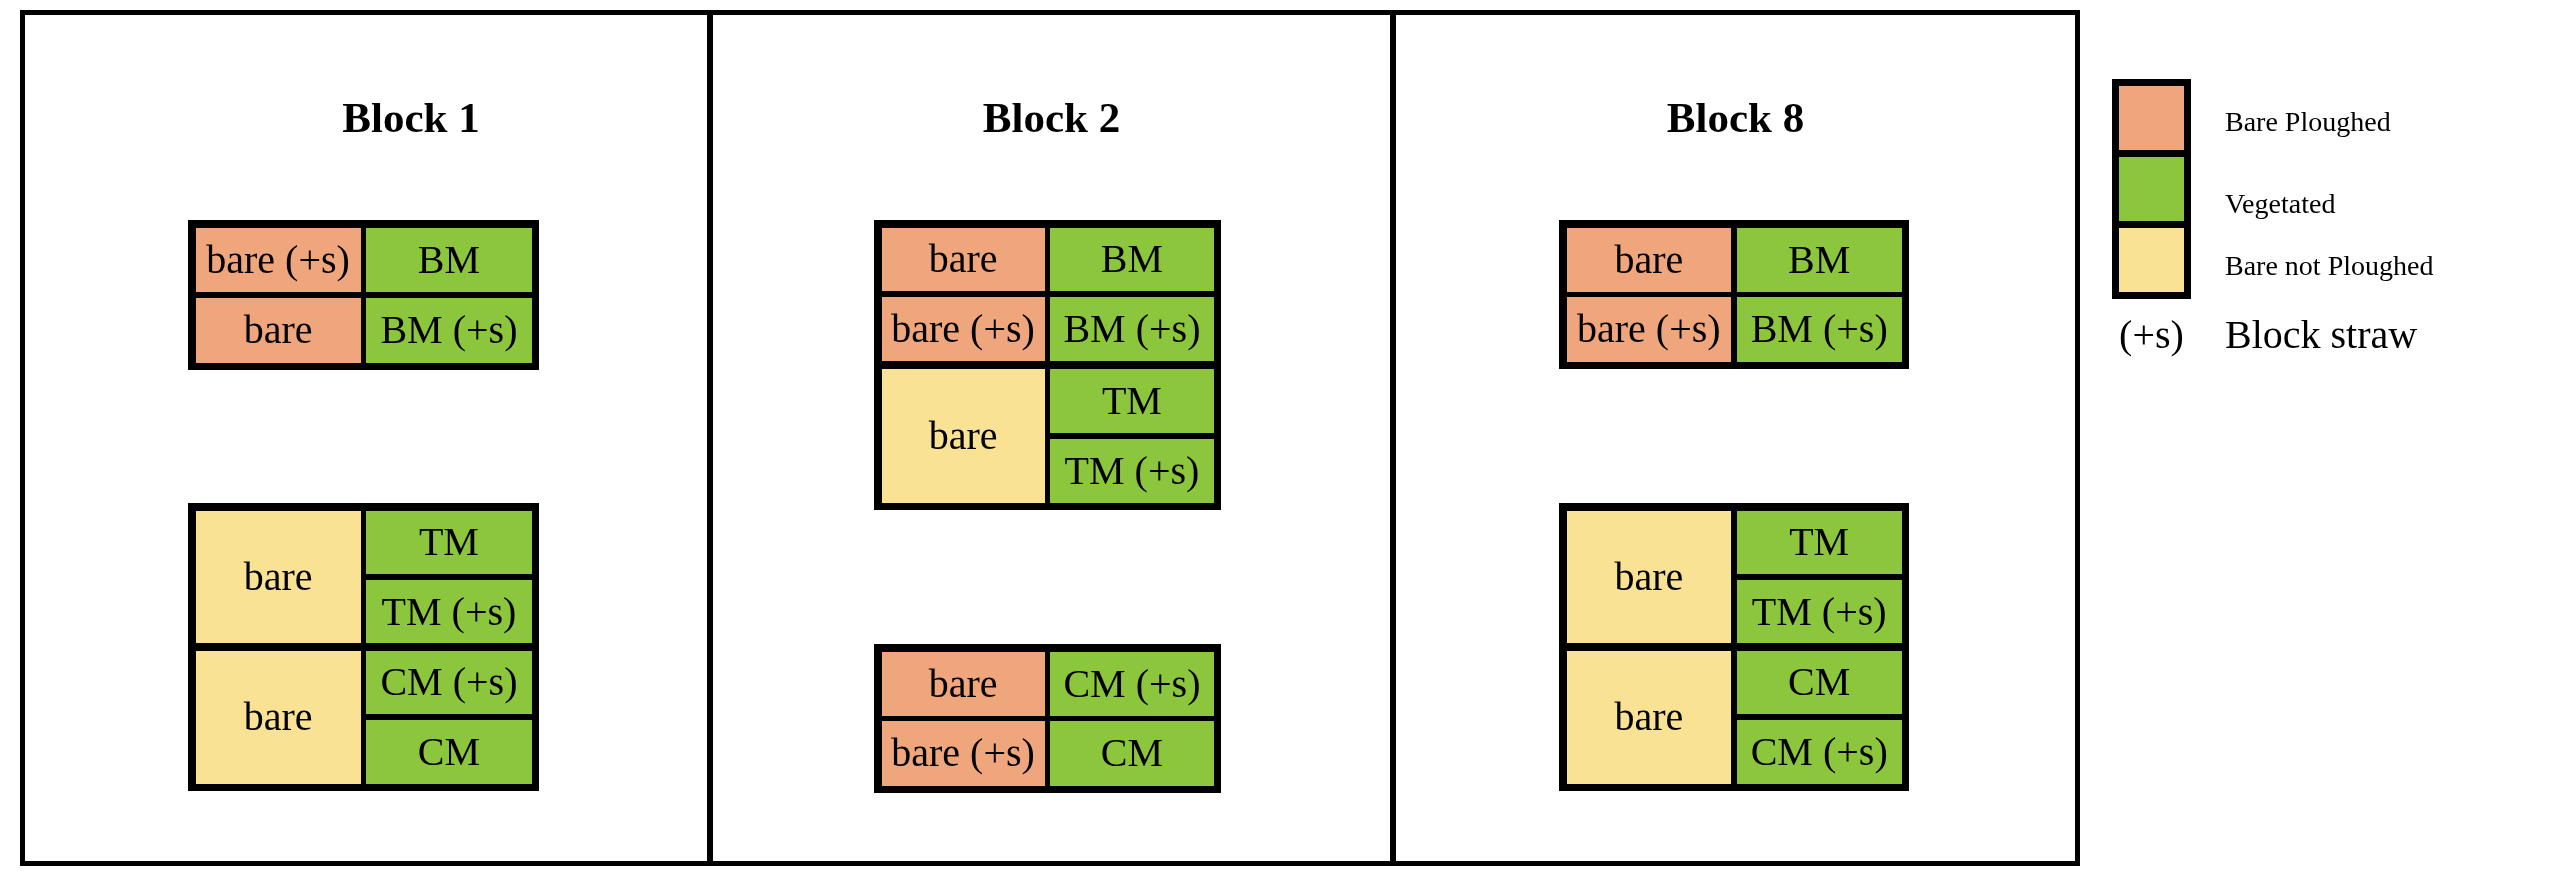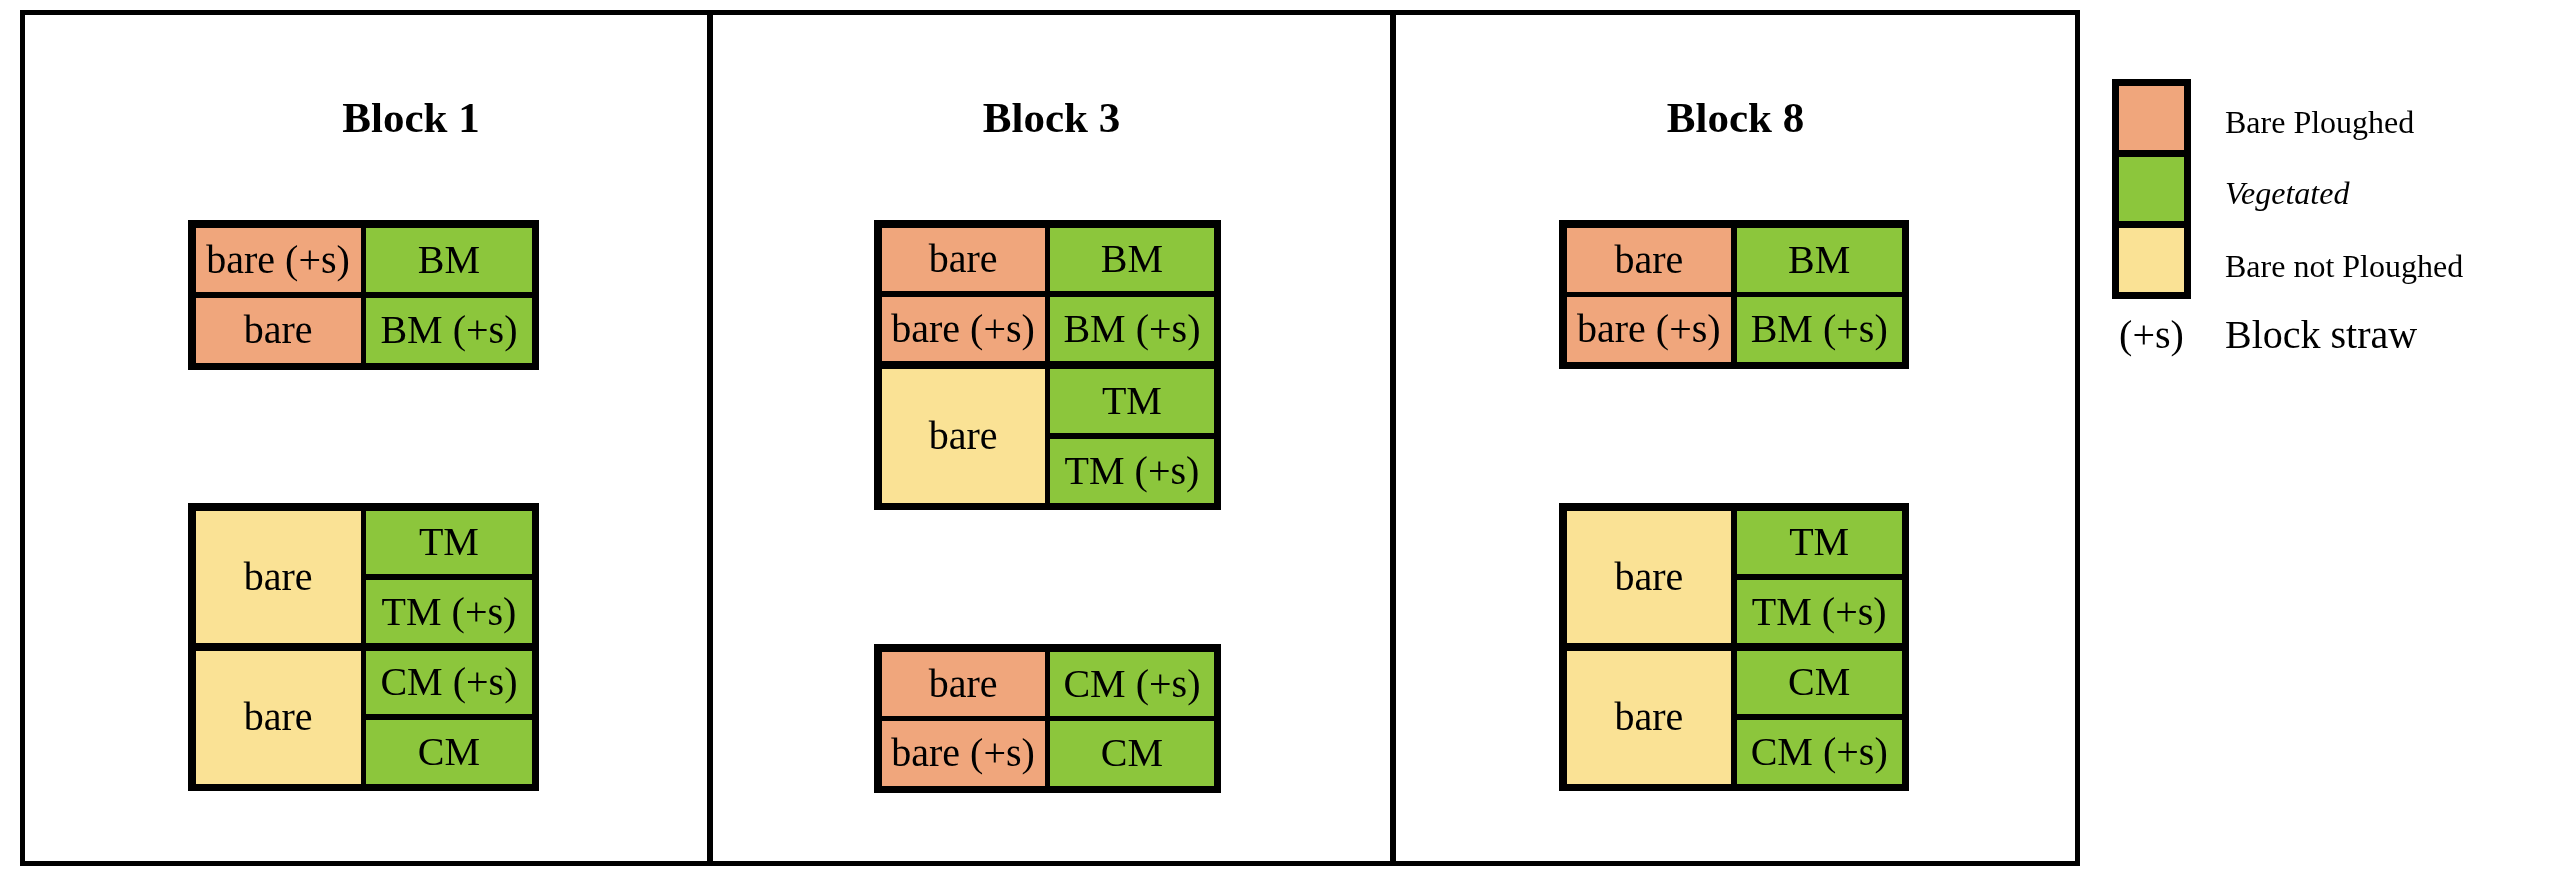--- a/index.html
+++ b/index.html
@@ -71,43 +71,43 @@
   
   .legend-swatches {
     position:absolute; left:2112px; top:79px;
     width:79px; height:220px;
     background:#000; padding:6.7px; box-sizing:border-box;
     display:grid; grid-template-rows:1fr 1fr 1fr; gap:6.7px;
   }
   .swatch { width:100%; height:100%; }
   .legend-label {
     position:absolute; left:2225px; height:48px; line-height:48px;
-    font-size:32px; white-space:nowrap;
+    font-size:28px; white-space:nowrap;
   }
   #legend-label-0 { top:98px; }
-  #legend-label-1 { top:169px;font-style:italic; }
+  #legend-label-1 { top:180px; }
   #legend-label-2 { top:242px; }
   .legend-straw-symbol {
     position:absolute; left:2112px; top:311px; width:79px;
     text-align:center; font-size:40px; height:48px; line-height:48px;
   }
   .legend-straw-label {
     position:absolute; left:2225px; top:311px;
     font-size:40px; height:48px; line-height:48px; white-space:nowrap;
   }
 </style>
 </head>
 <body>
 
 <div class="main-box"></div>
 <div class="vdivider" id="divider-1"></div>
 <div class="vdivider" id="divider-2"></div>
 
 <div class="block-title" id="title-1">Block 1</div>
-<div class="block-title" id="title-2">Block 3</div>
+<div class="block-title" id="title-2">Block 2</div>
 <div class="block-title" id="title-3">Block 8</div>
 
 <div class="ptable" id="t1u">
   <div class="subgrid">
     <div class="cell" style="background: rgb(240, 166, 124);">bare (+s)</div>
     <div class="cell" style="background: rgb(140, 198, 60);">BM</div>
     <div class="cell" style="background: rgb(240, 166, 124);">bare</div>
     <div class="cell" style="background: rgb(140, 198, 60);">BM (+s)</div>
   </div>
 </div>

